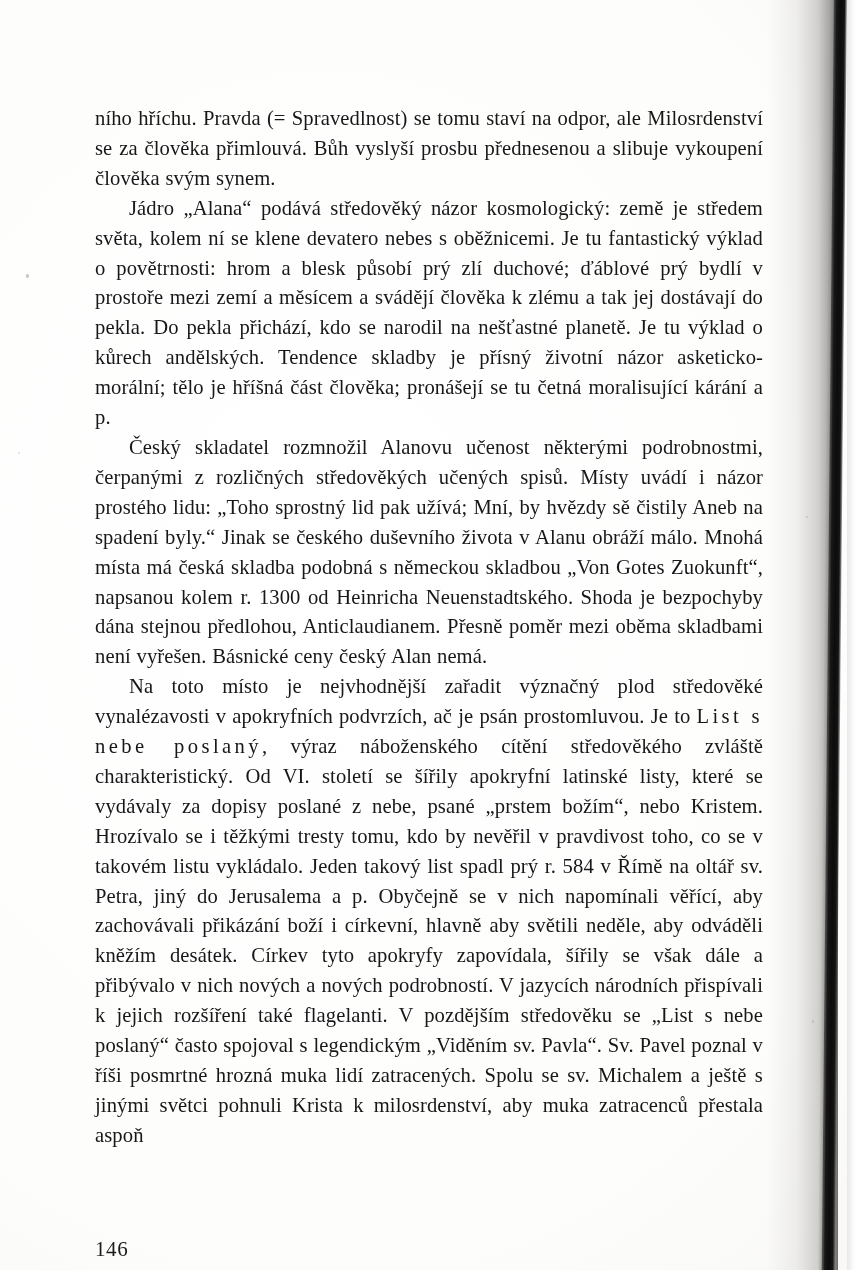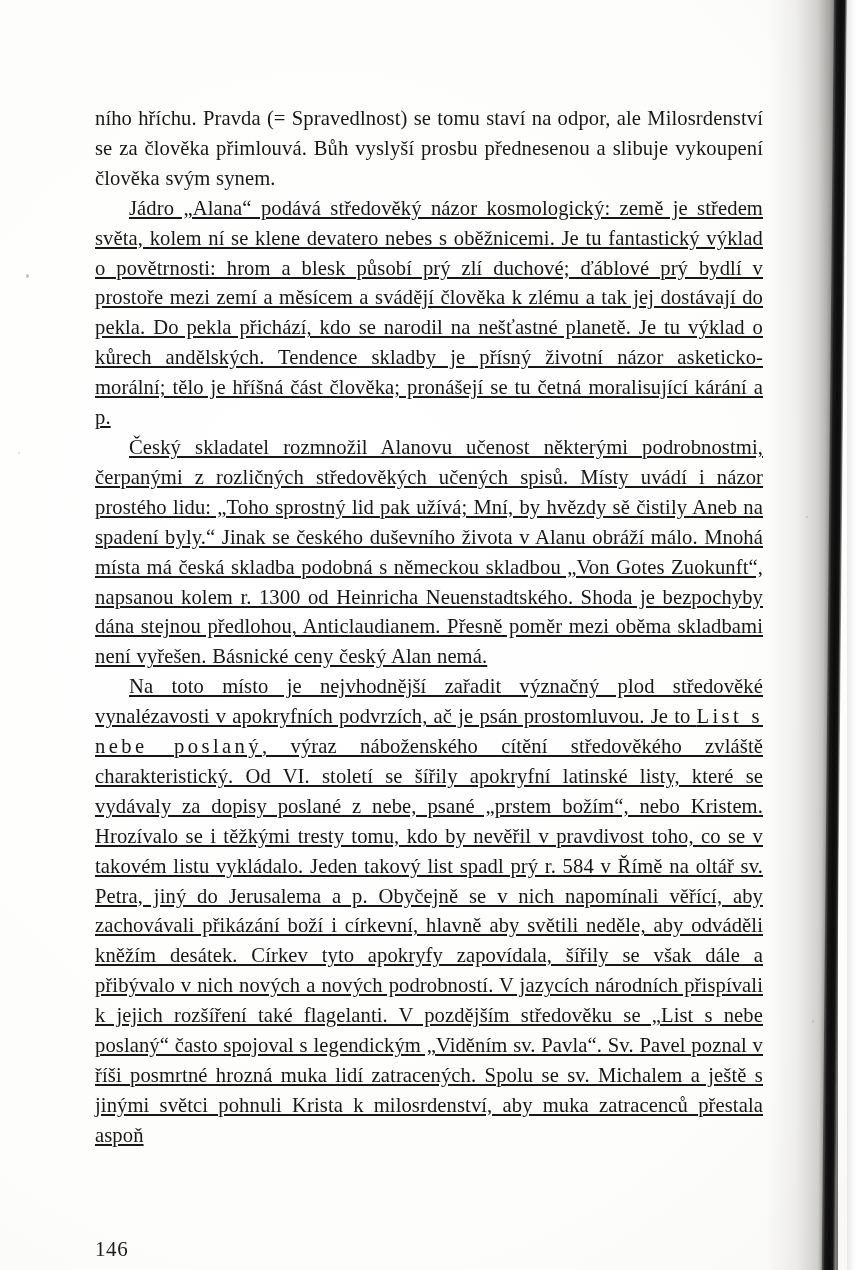--- a/index.html
+++ b/index.html
@@ -101,21 +101,20 @@
     font-size: 20.6px;
     line-height: 29.9px;
     color: #171717;
     letter-spacing: 0.1px;
     word-spacing: 0.4px;
     -webkit-font-smoothing: antialiased;
   }
 
   p.para.indent {
     text-indent: 34px;
-    text-decoration: underline;
   }
 
   
 
   .emph-spaced {
     letter-spacing: 3.4px;
   }
 
   .folio {
     position: absolute;

